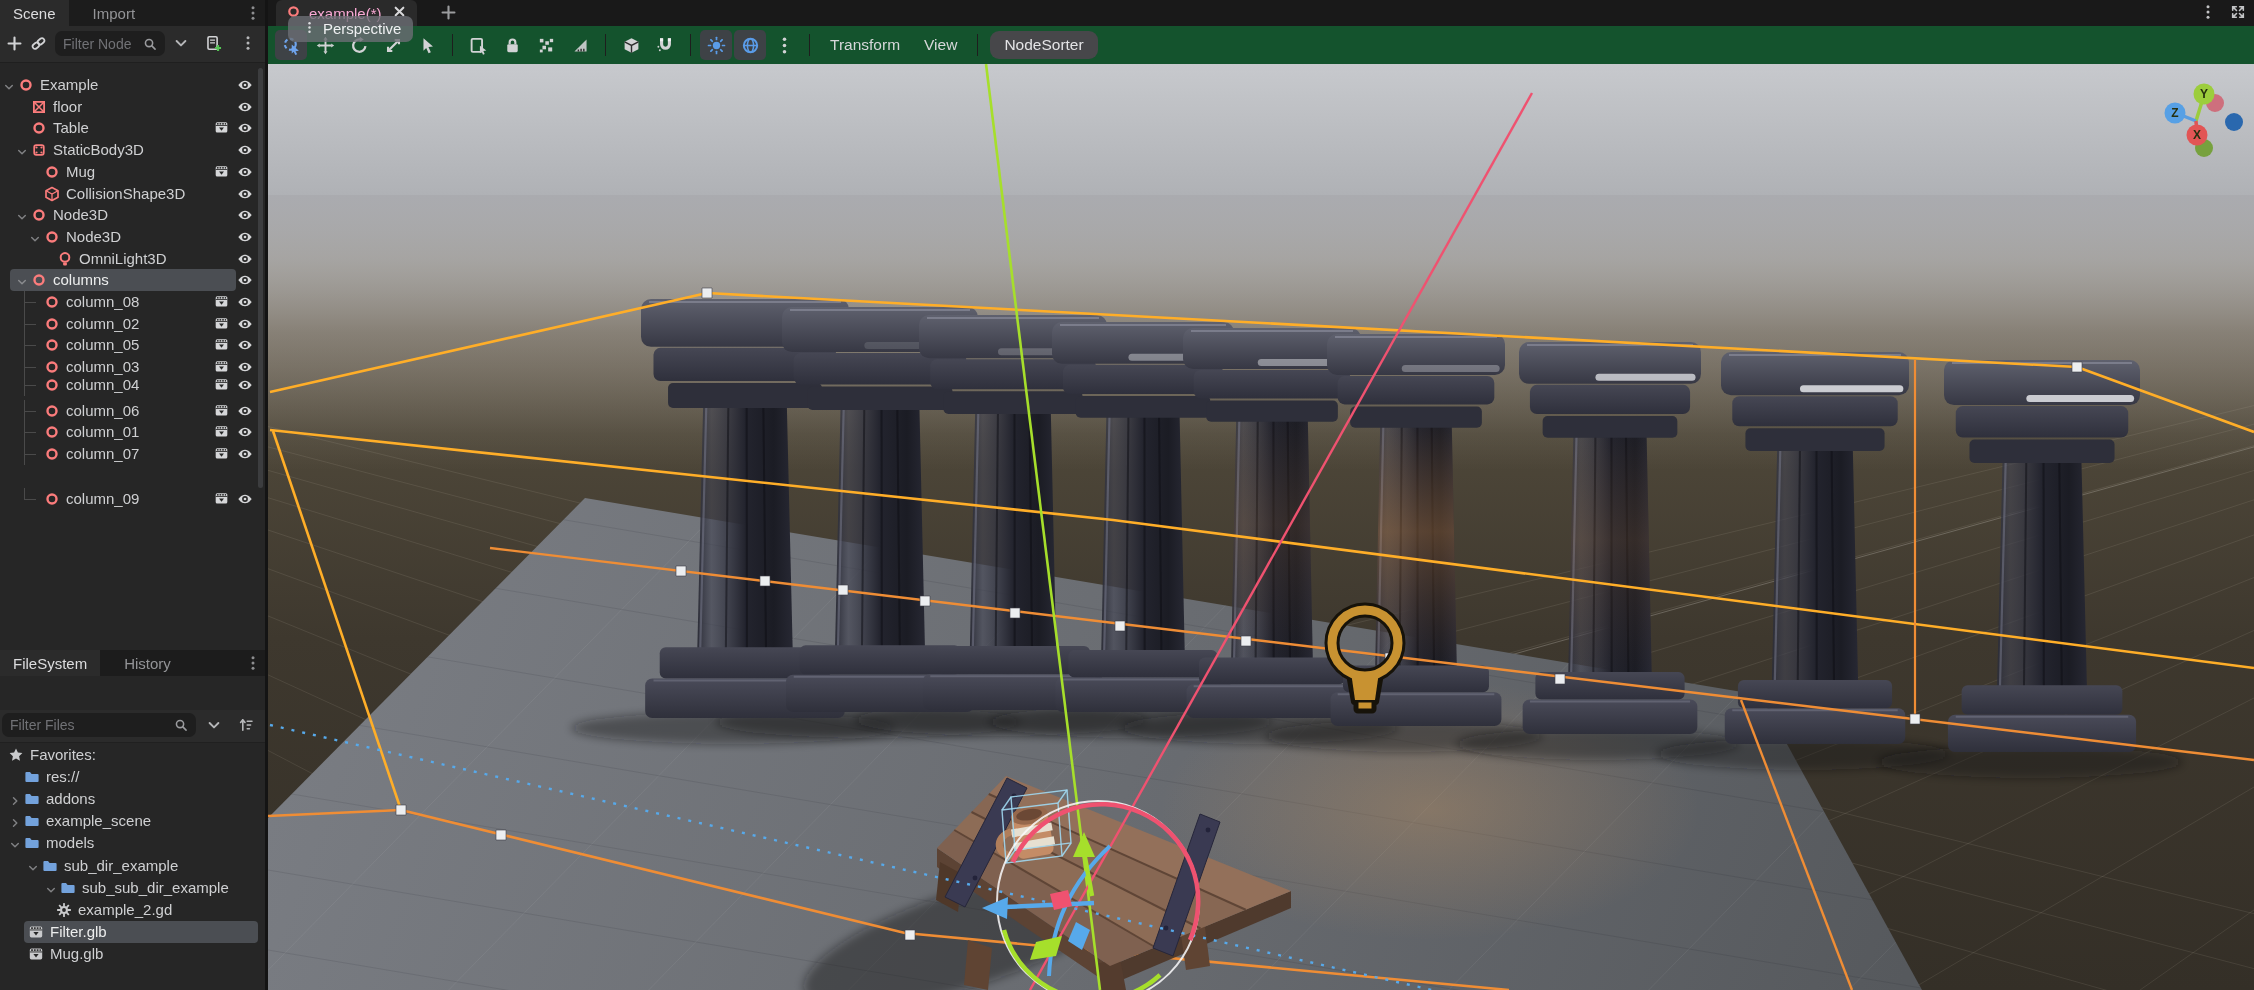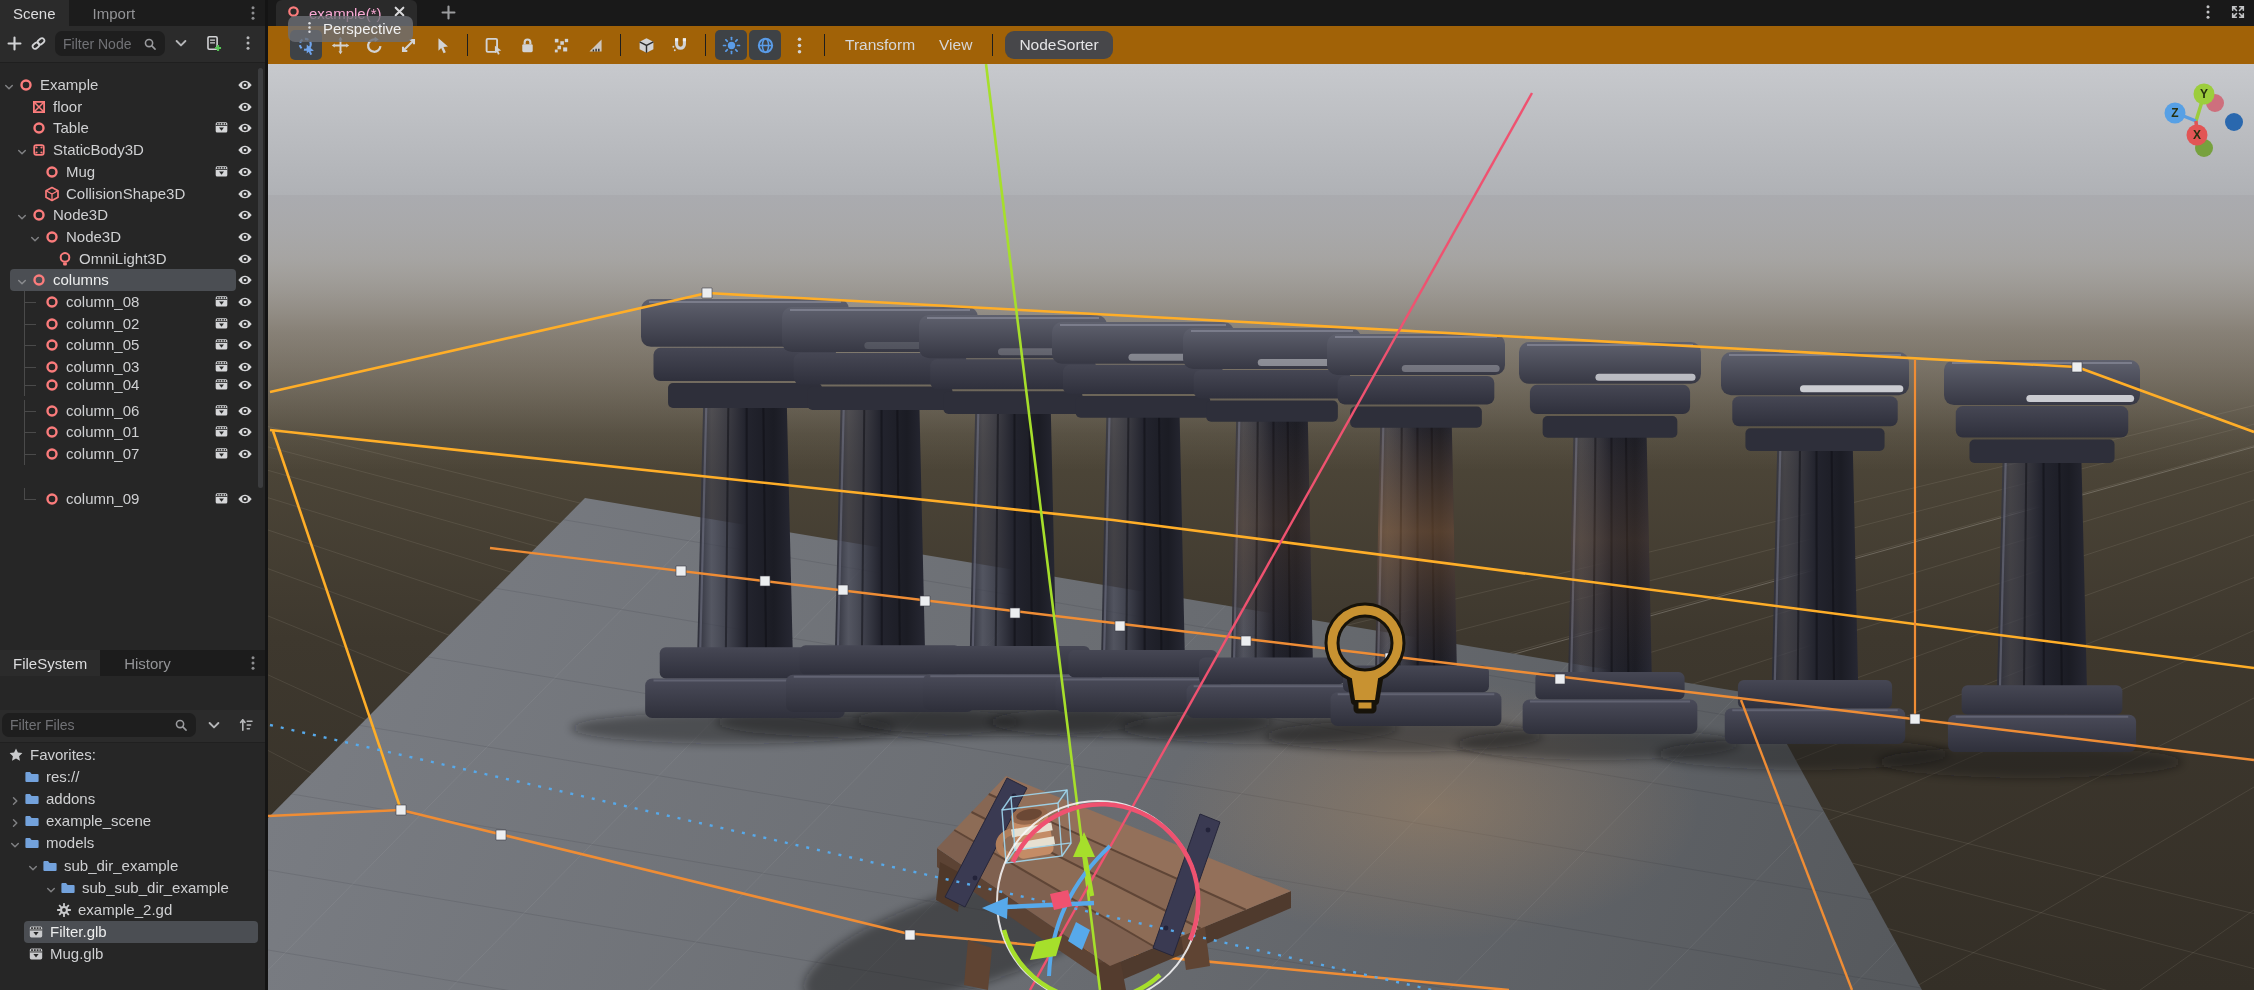--- a/index.html
+++ b/index.html
@@ -24,21 +24,21 @@
   .guide-v{position:absolute;width:1px;background:#4a4a4a;}
   .guide-h{position:absolute;height:1px;background:#4a4a4a;}
   .row-right{position:absolute;top:2px;}
   
   #main{position:absolute;left:268px;top:0;right:0;height:990px;background:#191919;}
   #scene-tabbar{position:relative;height:26px;background:#191919;}
   .scene-tab{position:absolute;left:8px;top:0;height:26px;background:#2a2a2a;border-radius:6px 6px 0 0;display:flex;align-items:center;padding:0 10px;}
   .scene-tab .lbl{font-size:15px;color:#f9a8d4;margin:0 10px 0 8px;}
   #tab-add{position:absolute;left:172px;top:4px;}
   #tabbar-right{position:absolute;right:8px;top:4px;display:flex;gap:14px;}
-  #vp-toolbar{position:relative;height:38px;background:#a16207;border-bottom:4px solid #be185d;display:flex;align-items:center;padding-left:21px;}
+  #vp-toolbar{position:relative;height:38px;background:#14532d;border-bottom:4px solid #be185d;display:flex;align-items:center;padding-left:6px;}
   .tb-btn{width:32px;height:30px;border-radius:5px;display:flex;align-items:center;justify-content:center;margin:0 1px;}
   .tb-btn.active{background:#3e4246;}
   .tb-sep{width:1px;height:22px;background:#1e1e1e;margin:0 8px;}
   .tb-menu{font-size:15.5px;color:#d6d7d9;padding:0 12px;}
   .tb-plugin{font-size:15.5px;color:#e4e4e6;background:#47474a;border-radius:9px;padding:5px 14px;margin-left:4px;}
   #viewport{position:absolute;left:0;top:64px;width:1986px;height:926px;}
   #persp-pill{position:absolute;left:20px;top:16px;background:rgba(108,110,116,.8);border-radius:7px;display:flex;align-items:center;padding:4px 12px 5px 8px;}
   #persp-pill span{font-size:15px;color:#eff0f2;margin-left:7px;}
 </style>
 </head>

